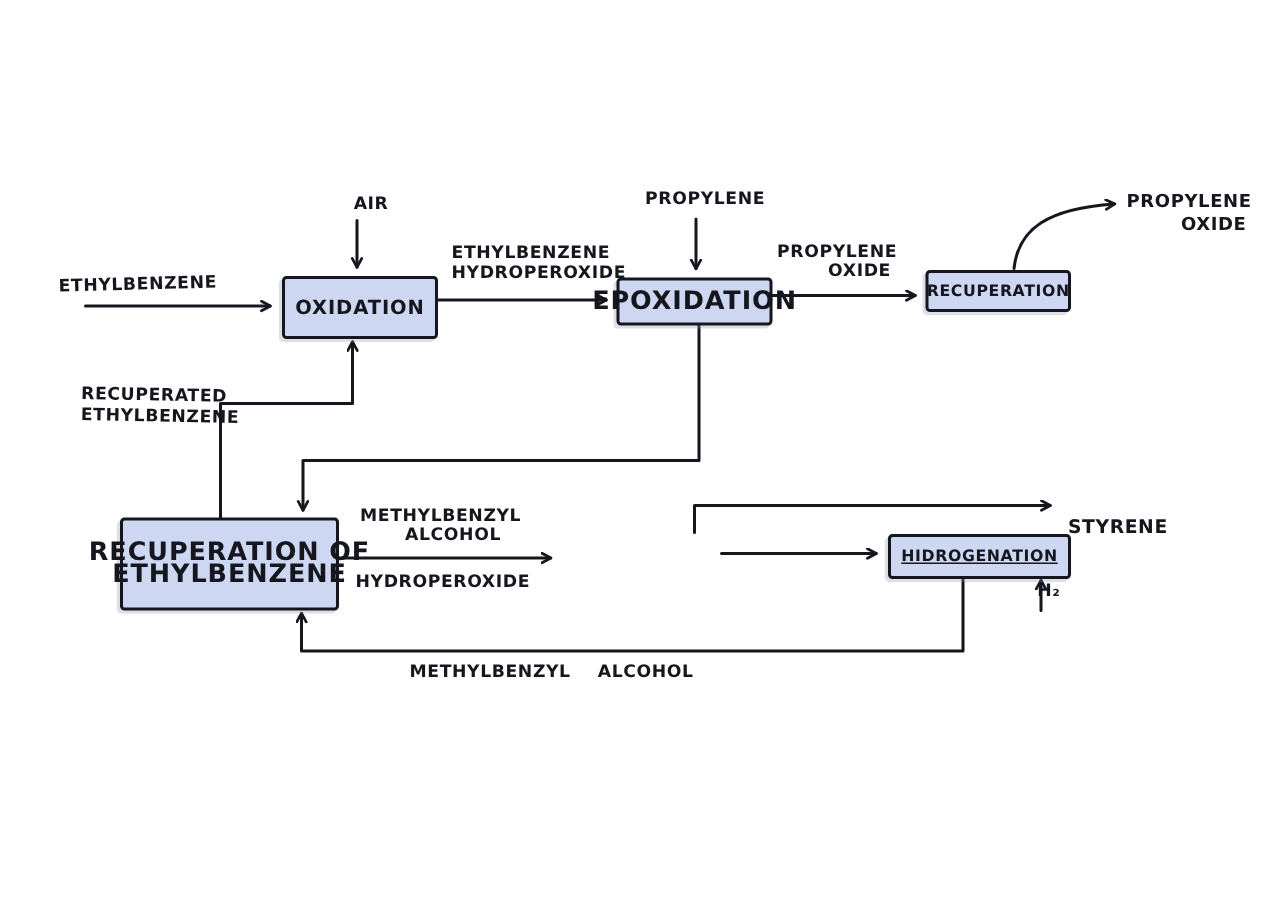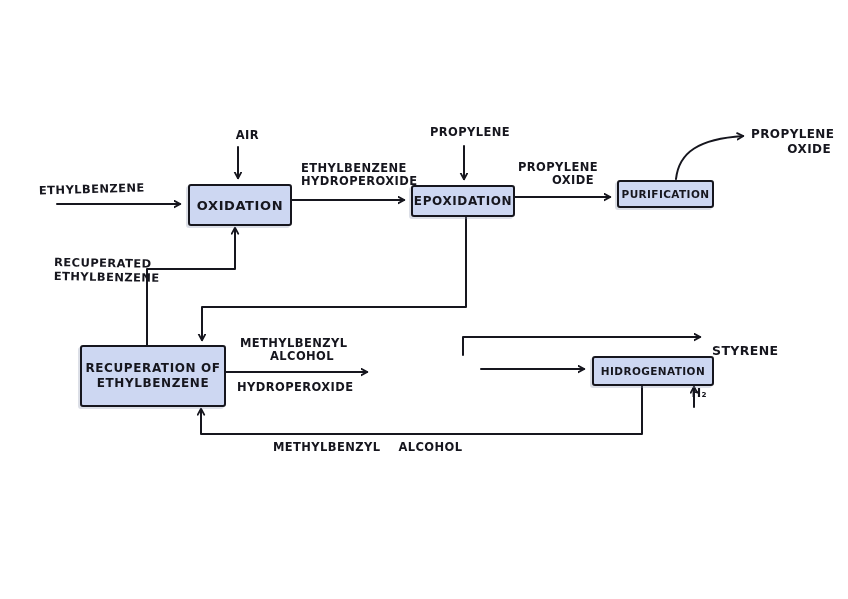--- a/index.html
+++ b/index.html
@@ -12,21 +12,21 @@
   svg.connectors{position:absolute;left:0;top:0;width:848px;height:599px;}
   .wire{fill:none;stroke:var(--line,#16161e);stroke-width:2;stroke-linecap:round;stroke-linejoin:round;}
   .arrowhead{fill:none;stroke:var(--line,#16161e);stroke-width:1.8;stroke-linecap:round;stroke-linejoin:round;}
   .node{
     position:absolute;display:flex;flex-direction:column;align-items:center;justify-content:center;
     background:var(--box-fill,#cdd7f2);
     border:2.5px solid var(--box-border,#16161e);
     border-radius:3px;
     box-shadow:-2px 2px 0 rgba(140,150,175,0.30);
     font-weight:bold;letter-spacing:.6px;text-align:center;
-    font-size:12px;line-height:15px;white-space:nowrap;
+    font-size:17px;line-height:15px;white-space:nowrap;
   }
   .node.big{font-size:13px;text-align:center;}
   .node.sm{font-size:10.5px;letter-spacing:.4px;}
   .lbl{
     position:absolute;font-weight:bold;font-size:11.5px;line-height:13px;
     letter-spacing:.4px;white-space:nowrap;
   }
   .lbl.center{text-align:right;}
   .lbl .row{display:flex;gap:18px;}
   .tilt1{transform:rotate(-1.5deg);}
@@ -60,30 +60,30 @@
 
   <div class="node big" style="left:188px;top:184px;width:100px;height:38px;">
     <span>OXIDATION</span>
   </div>
 
   <div class="node" style="left:411px;top:185px;width:100px;height:28px;">
     <span>EPOXIDATION</span>
   </div>
 
   <div class="node sm" style="left:617px;top:180px;width:93px;height:24px;">
-    <span>PURIFICATION</span>
+    <span>RECUPERATION</span>
   </div>
 
   <div class="node" style="left:80px;top:345px;width:142px;height:58px;align-items:center;">
     <span>RECUPERATION OF</span>
     <span>ETHYLBENZENE</span>
   </div>
 
 
-  <div class="node sm" style="left:592px;top:356px;width:118px;height:26px;">
+  <div class="node sm" style="left:592px;top:356px;width:118px;height:26px;text-decoration:underline;">
     <span>HIDROGENATION</span>
   </div>
 
   <div class="lbl center" style="left:215px;top:129px;width:44px;">AIR</div>
 
   <div class="lbl tilt1" style="left:39px;top:183px;">ETHYLBENZENE</div>
 
   <div class="lbl" style="left:301px;top:162px;">
     <div>ETHYLBENZENE</div>
     <div>HYDROPEROXIDE</div>

